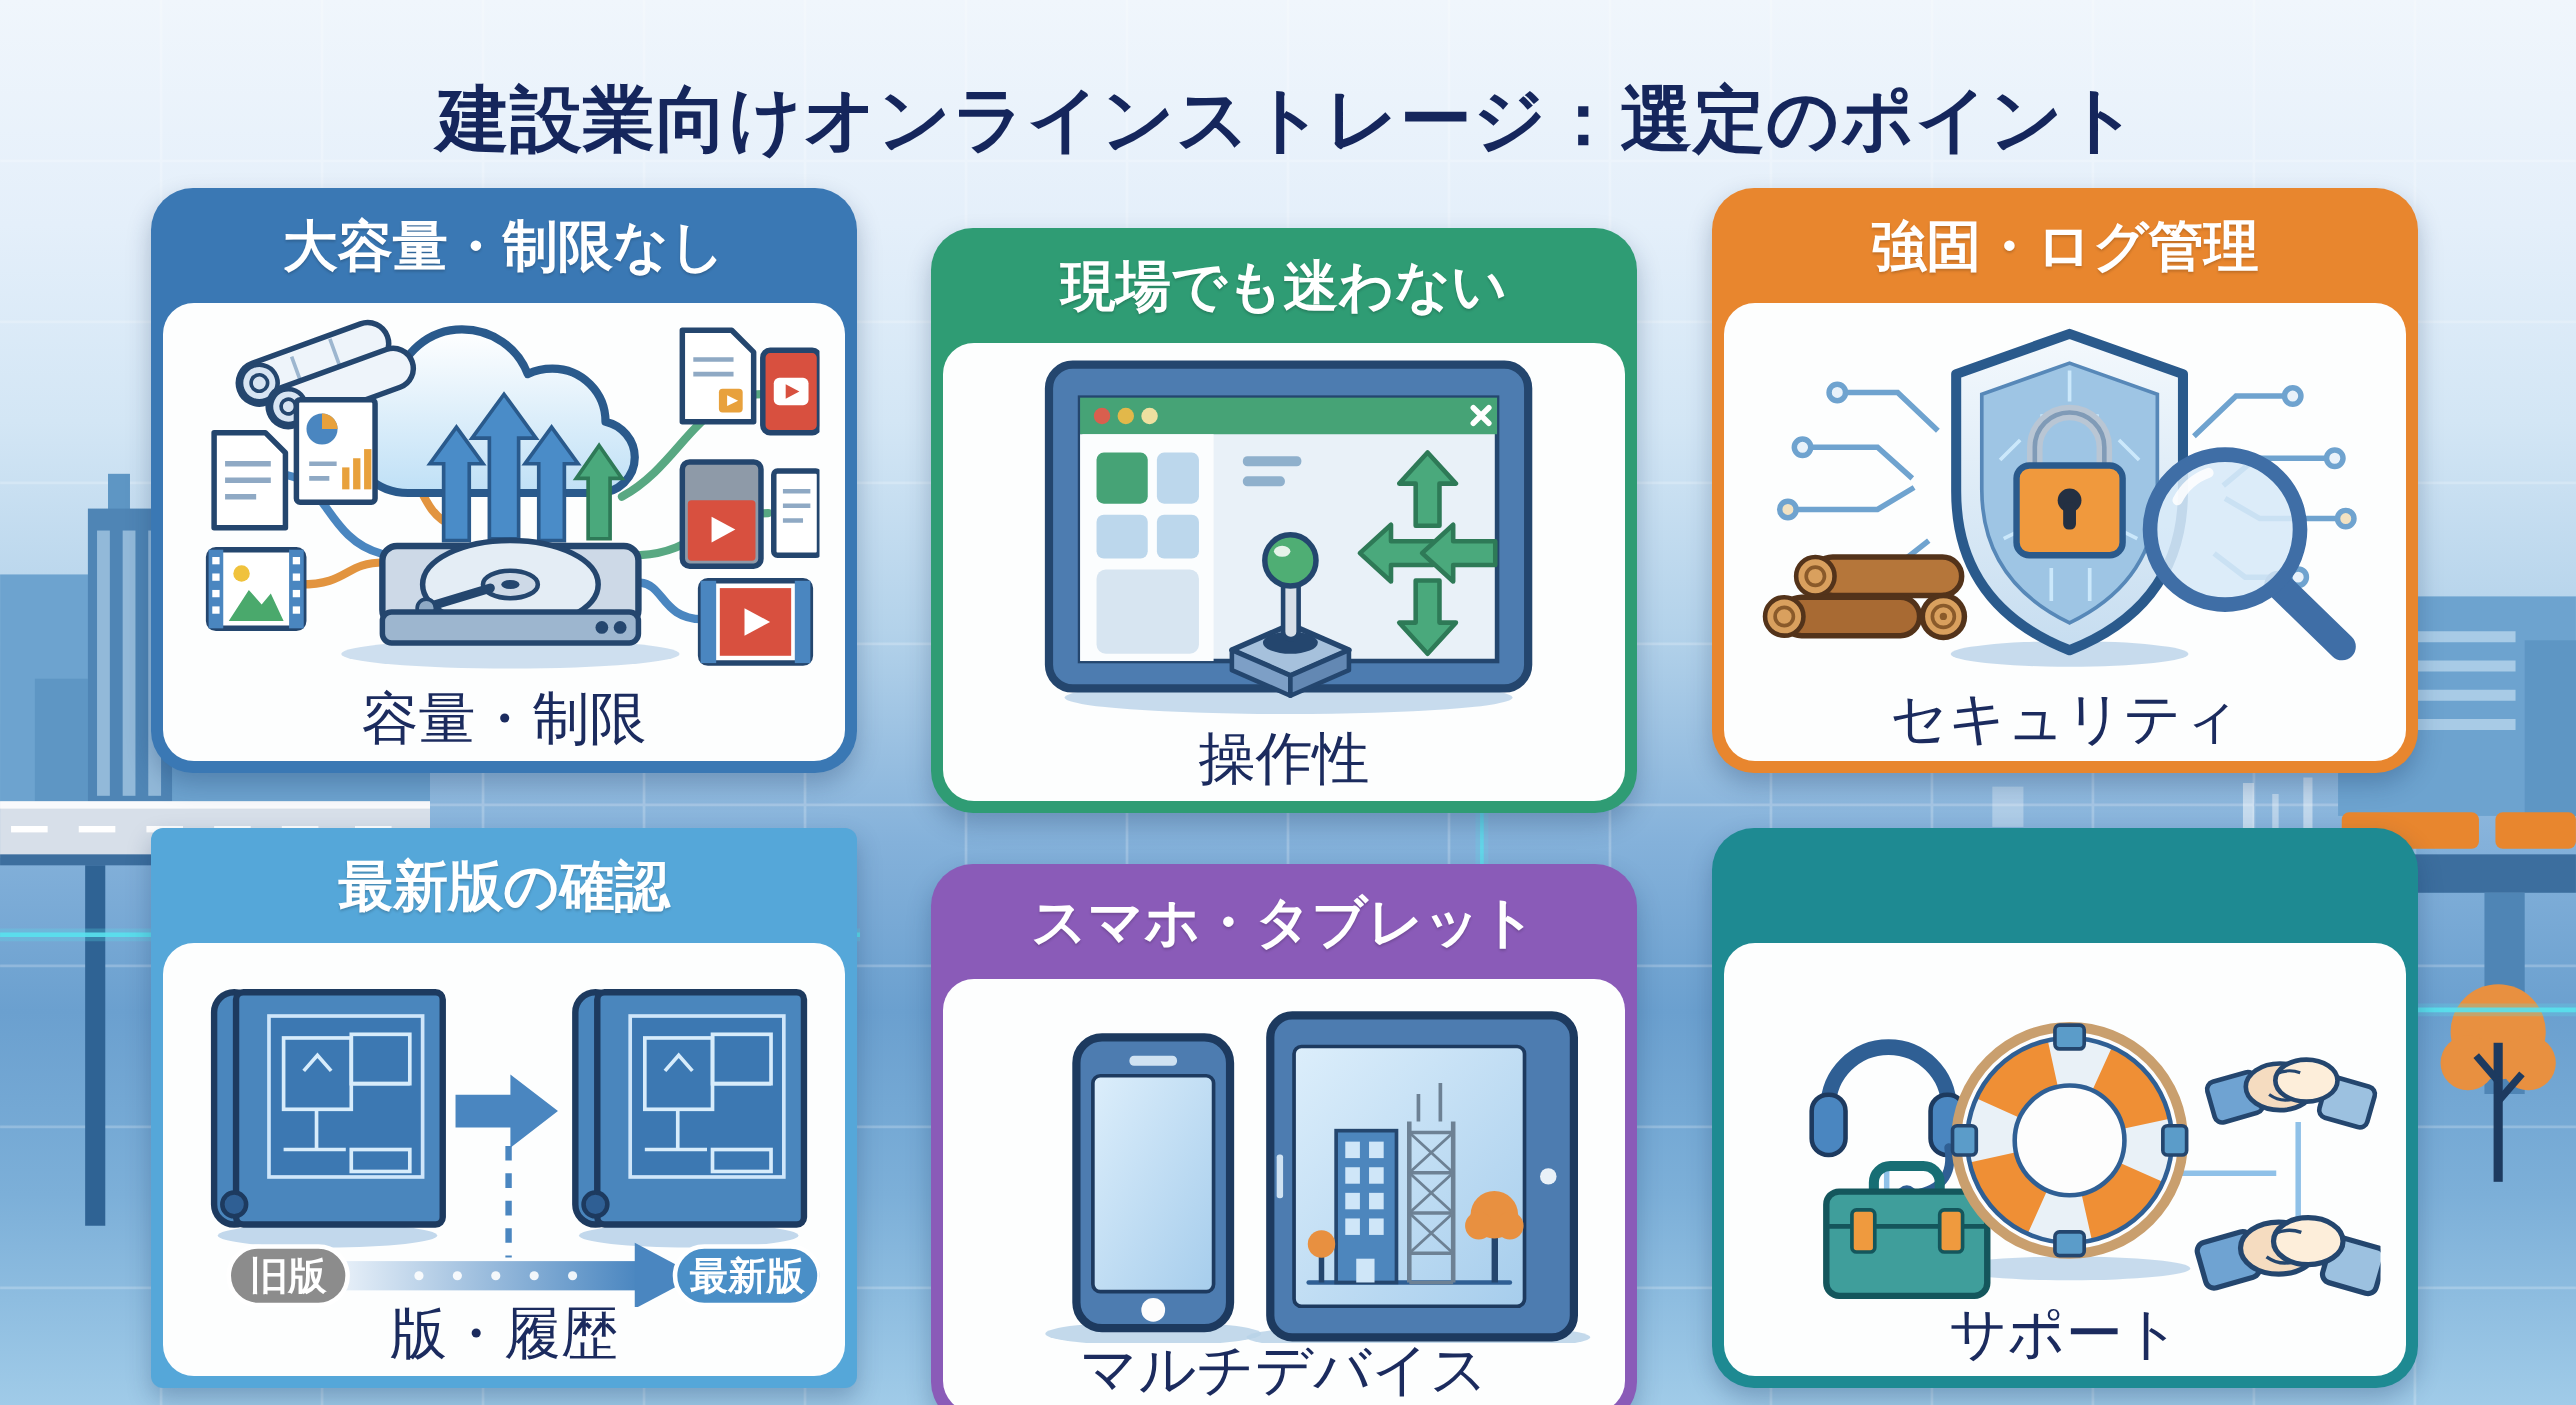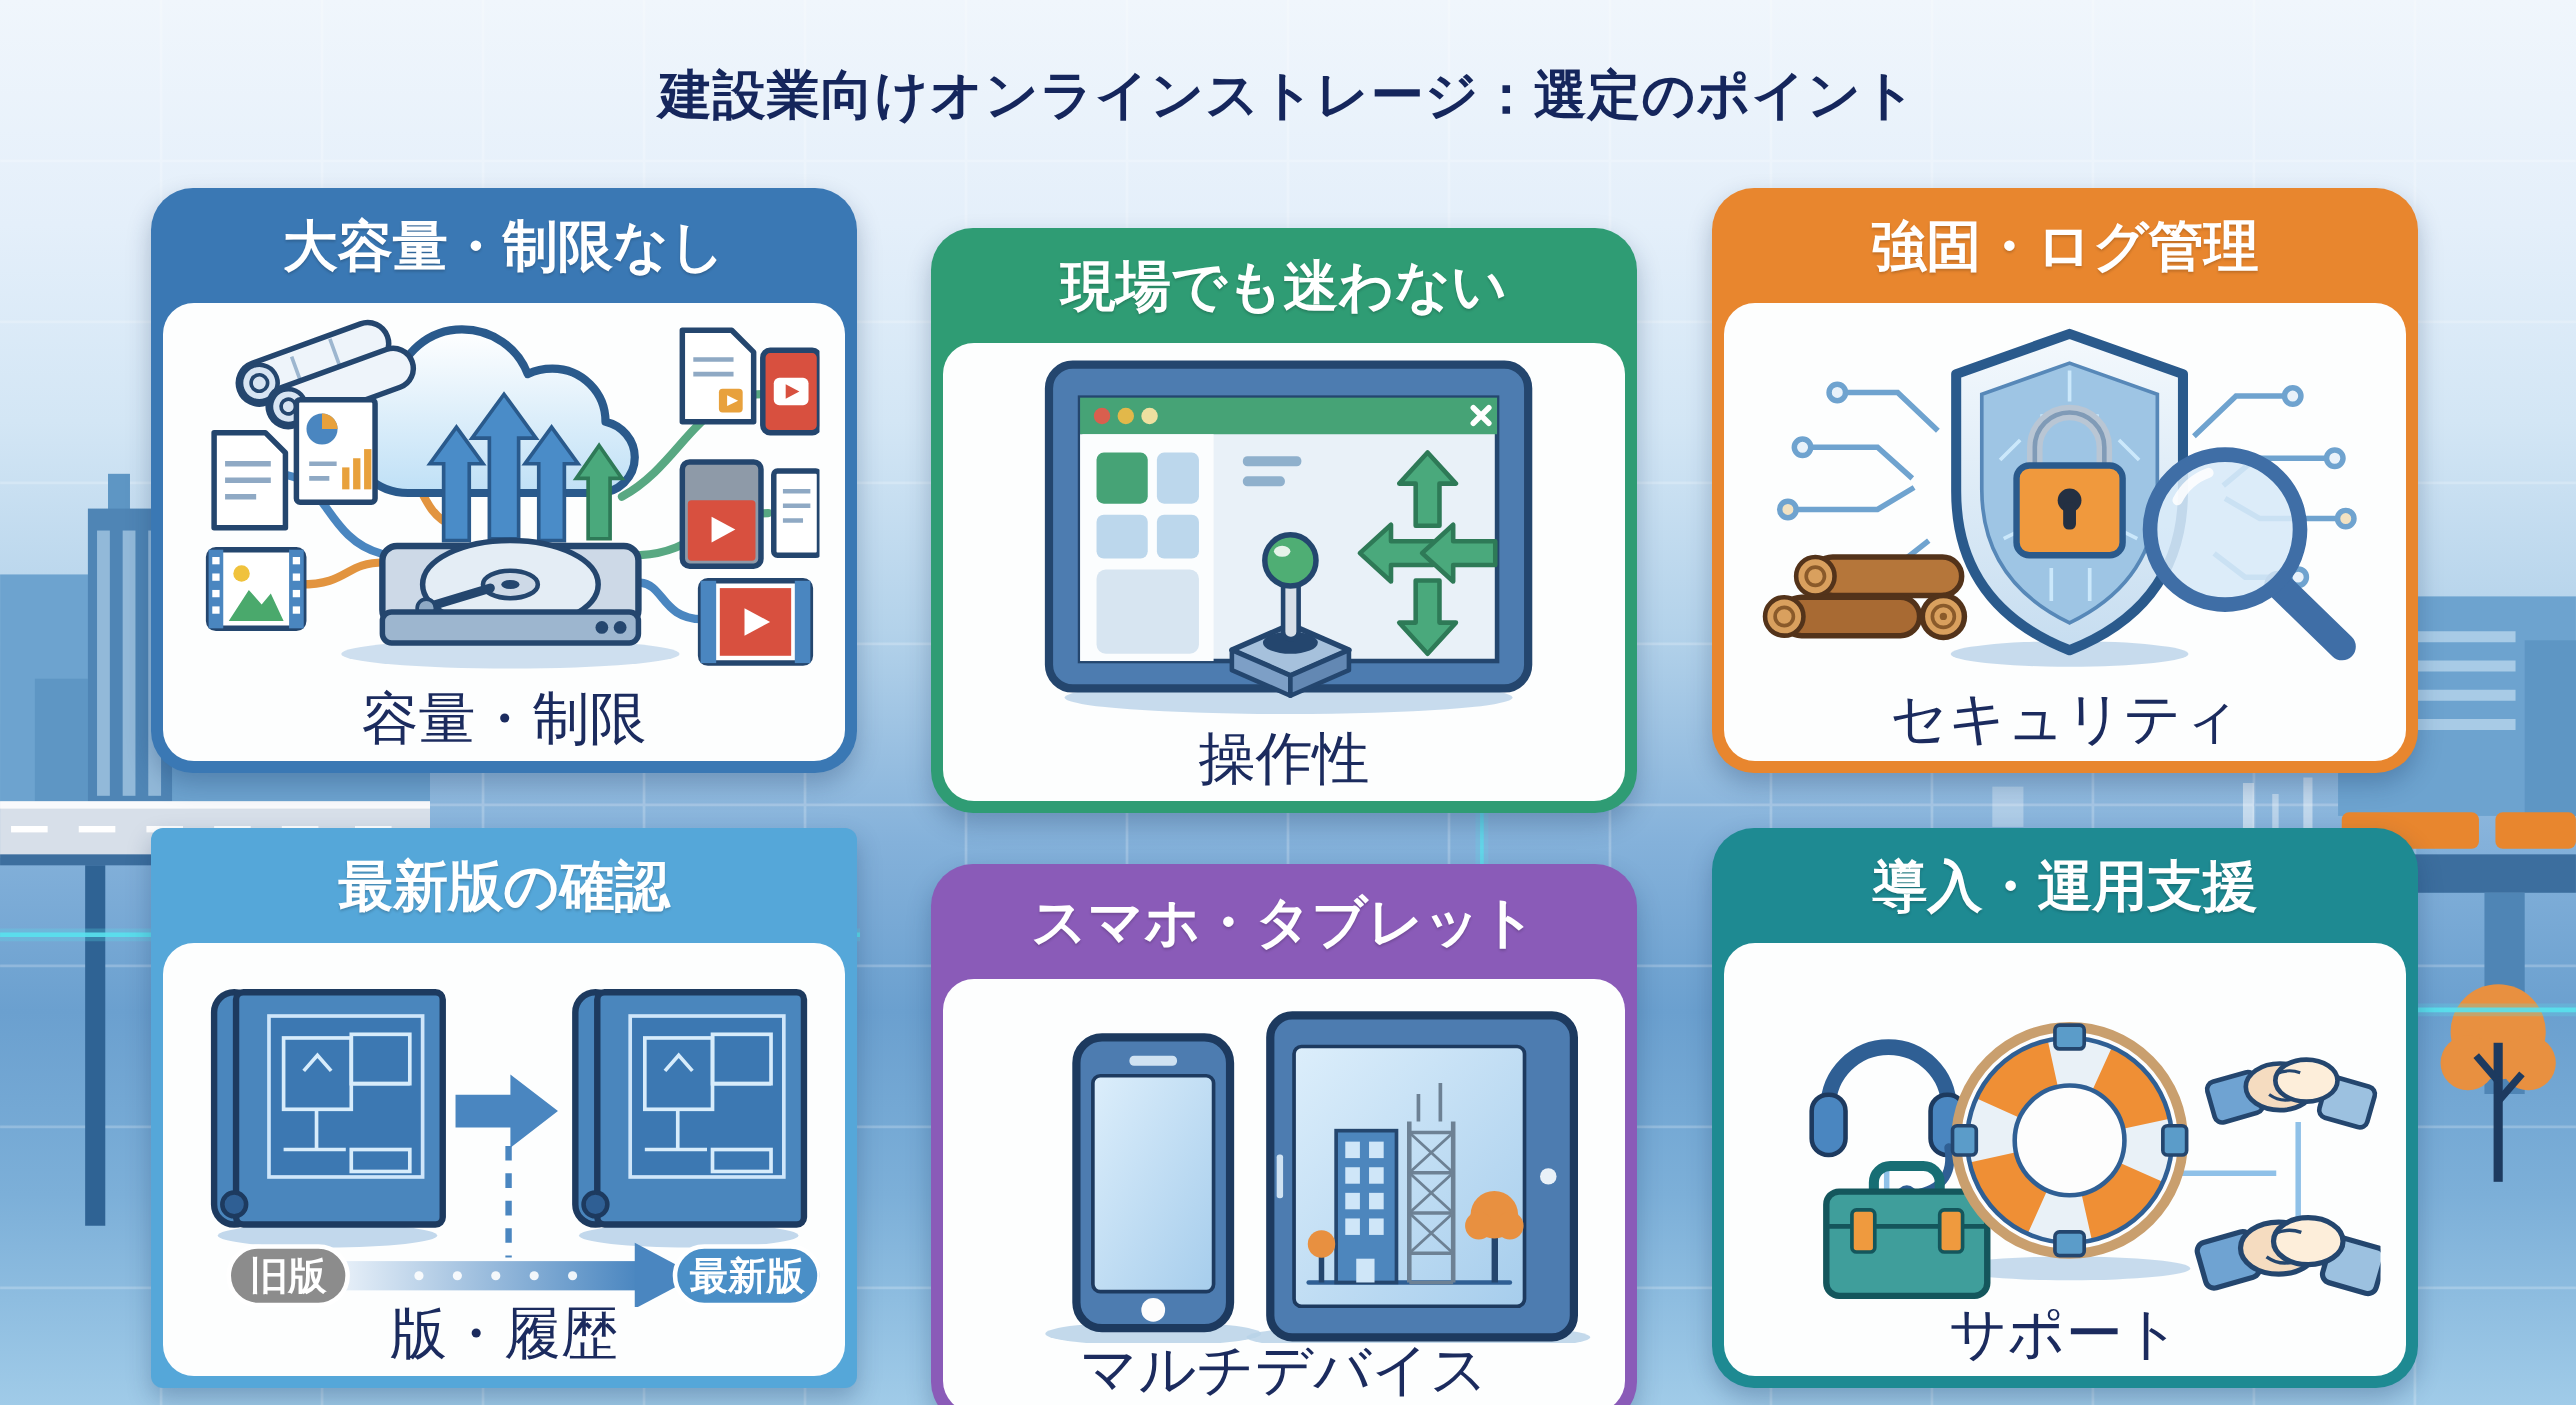--- a/index.html
+++ b/index.html
@@ -4,21 +4,21 @@
 <style>
   html,body{margin:0;padding:0;background:#cfe3f3;}
   .canvas{
     position:relative;width:2576px;height:1405px;overflow:hidden;
     font-family:"DejaVu Sans",sans-serif;
     background:linear-gradient(180deg,#f0f6fc 0%,#e4effa 16%,#d3e6f5 30%,#b3d2ea 45%,#84b1da 60%,#6ba0cf 72%,#7cafd8 85%,#a0cbe8 100%);
   }
   .bg-art{position:absolute;left:0;top:0;}
   .page-title{
     position:absolute;top:24px;left:0;width:100%;text-align:center;
-    font-size:53px;font-weight:800;color:#15265c;letter-spacing:0.9px;
+    font-size:72px;font-weight:800;color:#15265c;letter-spacing:0.9px;
   }
   .card{position:absolute;border-radius:42px;box-shadow:0 11px 24px rgba(18,48,88,.28);}
   .card .hdr{
     position:absolute;left:0;top:0;right:0;height:117px;
     display:flex;align-items:center;justify-content:center;
     font-size:55px;font-weight:800;color:#ffffff;text-shadow:0 1.8px 2.7px rgba(0,0,0,.18);
   }
   .card .bdy{
     position:absolute;left:12px;right:12px;top:115px;bottom:12px;
     background:#fdfefe;border-radius:31px;overflow:hidden;
@@ -451,21 +451,20 @@
           <circle cx="575" cy="250" r="26" fill="#e89040"></circle>
           <circle cx="558" cy="262" r="15" fill="#e89040"></circle>
           <circle cx="592" cy="262" r="15" fill="#e89040"></circle>
         </g>
       </svg>
       <div class="lbl">マルチデバイス</div>
     </div>
   </section>
 
   <section class="card c6 r2 colC">
-    <div class="hdr">導入・運用支援</div>
     <div class="bdy">
       <svg class="illus" width="631" height="357" viewBox="0 0 690 390">
         <defs>
           <g id="hs6">
             <rect x="-106" y="-30" width="64" height="54" rx="10" transform="rotate(-16)" fill="#6fa3d2" stroke="#24466e" stroke-width="6"></rect>
             <rect x="44" y="-24" width="64" height="54" rx="10" transform="rotate(16)" fill="#9cc1e0" stroke="#24466e" stroke-width="6"></rect>
             <ellipse cx="-14" cy="4" rx="44" ry="30" fill="#f5dcc0" stroke="#24466e" stroke-width="6"></ellipse>
             <ellipse cx="20" cy="-4" rx="40" ry="27" fill="#fdeeda" stroke="#24466e" stroke-width="6"></ellipse>
             <path d="M-28 14q14 10 30 6M-20 -12q16 -8 32 -2" stroke="#24466e" stroke-width="4" fill="none"></path>
           </g>

